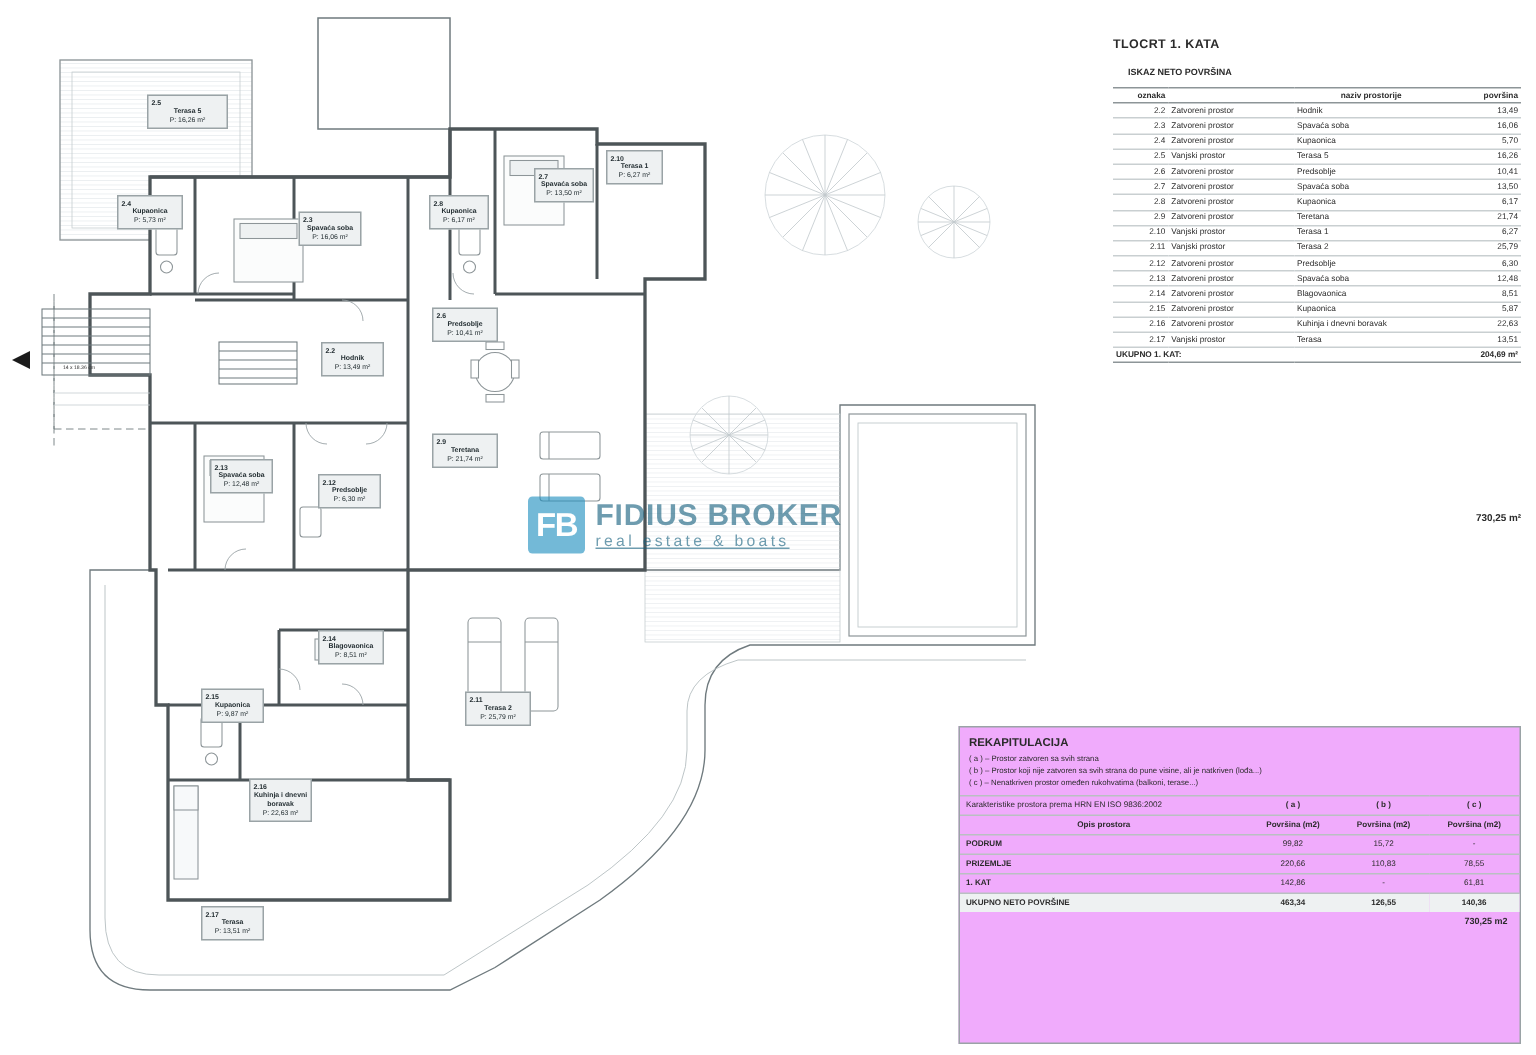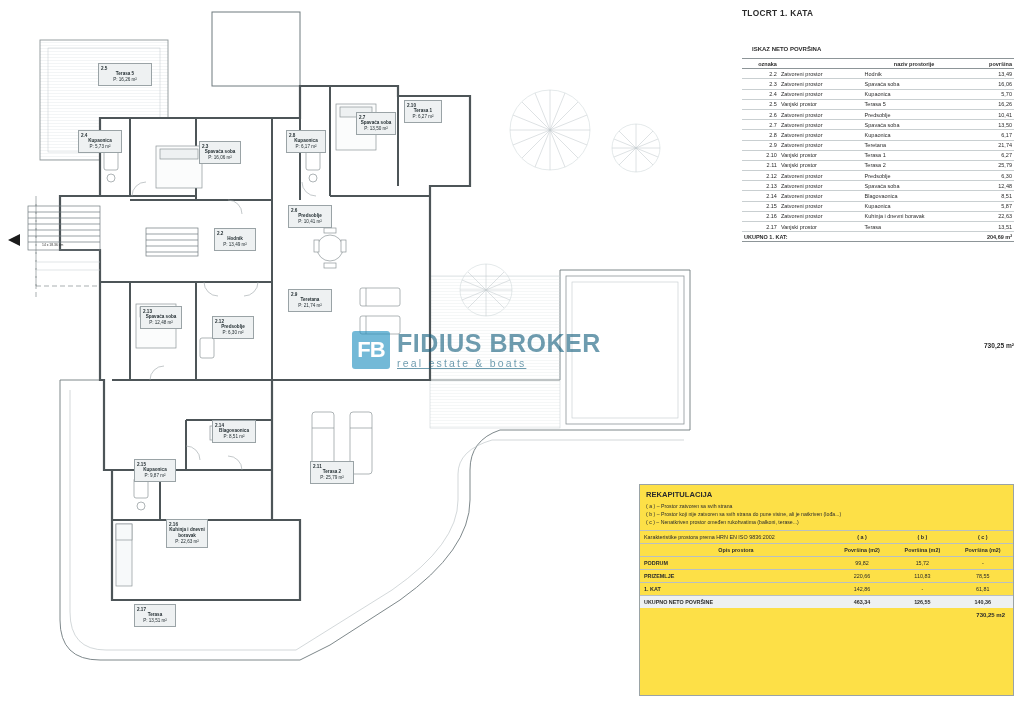--- a/index.html
+++ b/index.html
@@ -18,45 +18,45 @@
   .rlbl .nm{font-weight:bold;display:block;}
   .rlbl .ar{display:block;}
 
   
   #wm{position:absolute;left:352px;top:326px;width:300px;height:48px;
       display:flex;align-items:center;gap:7px;opacity:.62;}
   #wm .fb{width:38px;height:38px;background:#1f8fbf;border-radius:3px;
           display:flex;align-items:center;justify-content:center;
           color:#fff;font-weight:bold;font-size:22px;letter-spacing:-1px;}
   #wm .tx{line-height:1;}
-  #wm .t1{font-size:25px;font-weight:bold;color:#17617f;letter-spacing:.5px;}
+  #wm .t1{font-size:20px;font-weight:bold;color:#17617f;letter-spacing:.5px;}
   #wm .t2{font-size:10.5px;color:#17617f;letter-spacing:2.2px;margin-top:2px;text-decoration:underline;}
 
   
-  #title{position:absolute;left:742px;top:8px;font-size:8.3px;font-weight:bold;letter-spacing:.3px;}
+  #title{position:absolute;left:742px;top:24px;font-size:8.3px;font-weight:bold;letter-spacing:.3px;}
   #netoTitle{position:absolute;left:752px;top:46px;font-size:6px;font-weight:bold;}
 
   #tbl1{position:absolute;left:742px;top:58px;width:272px;border-collapse:collapse;
         font-size:5.5px;}
   #tbl1 th,#tbl1 td{border-bottom:0.5px solid #c9cfd1;padding:1.6px 2px;}
   #tbl1 thead th{border-top:0.7px solid #8d9598;border-bottom:0.7px solid #8d9598;
                  font-weight:bold;font-size:5.5px;}
   .c-ozn{width:34px;text-align:right;}
   .c-kind{width:84px;}
   .c-name{width:104px;}
   .c-area{width:46px;text-align:right;}
   #tbl1 td.ozn{text-align:right;white-space:nowrap;}
   #tbl1 td.ar{text-align:right;}
   #tbl1 tr.total td{font-weight:bold;border-bottom:0.7px solid #8d9598;border-top:0.7px solid #8d9598;}
   #grand{position:absolute;left:742px;top:342px;width:272px;text-align:right;
          font-size:6.6px;font-weight:bold;}
 
   
   #recap{position:absolute;left:639px;top:484px;width:375px;height:212px;
-         border:0.8px solid #9aa3a6;box-sizing:border-box;background:#fde047;}
+         border:0.8px solid #9aa3a6;box-sizing:border-box;background:#f0abfc;}
   #recap .hd{font-size:7.6px;font-weight:bold;padding:5px 0 3px 6px;}
   #recap .notes{font-size:5.2px;line-height:1.55;padding:0 6px 4px 6px;}
   #recap table{width:100%;border-collapse:collapse;font-size:5.4px;}
   #recap th,#recap td{border-top:0.5px solid #b9c0c2;padding:3px 4px;}
   #recap .ch{text-align:left;font-weight:normal;}
   #recap .ctr{text-align:center;}
   #recap td.lbl{font-weight:bold;}
   #recap tr.sum td{font-weight:bold;background:#eef1f2;}
   #recap .colh{text-align:center;font-weight:bold;}
   #recap .final{text-align:right;font-weight:bold;font-size:6px;padding:4px 8px 0 0;}

